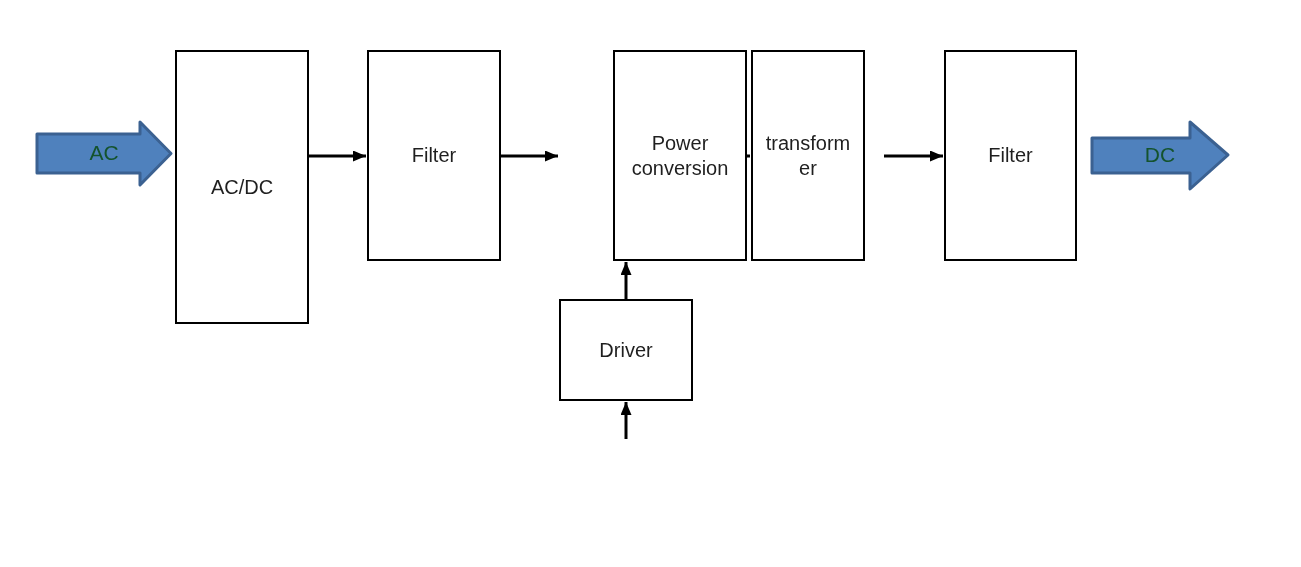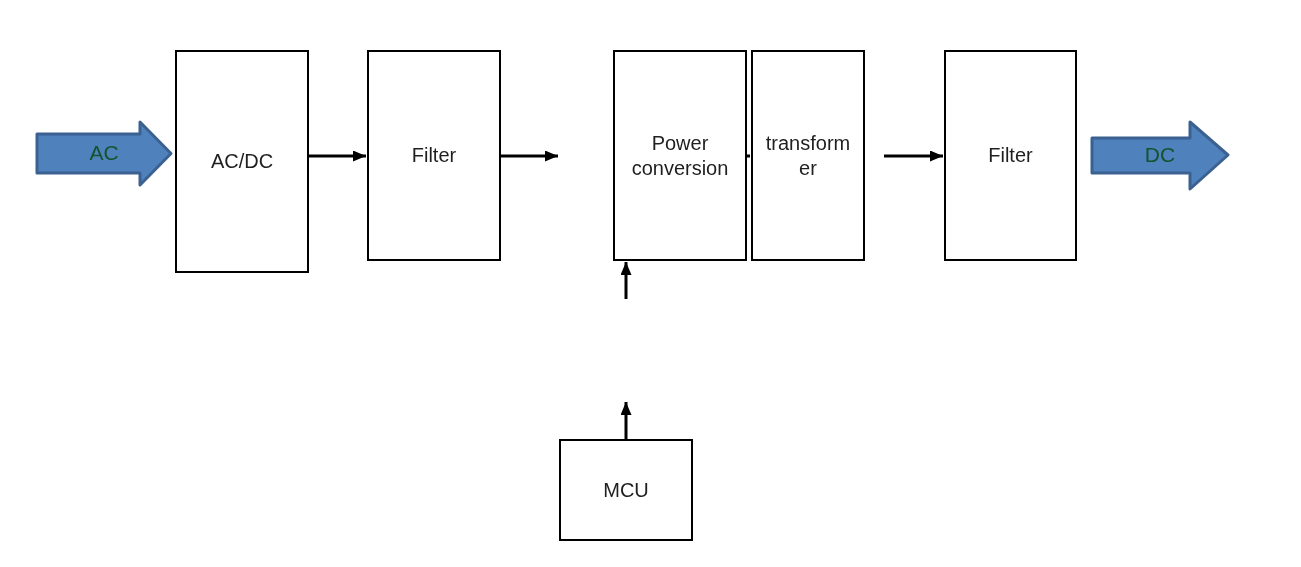--- a/index.html
+++ b/index.html
@@ -31,21 +31,21 @@
     flex-direction: column;
     align-items: center;
     justify-content: center;
     text-align: center;
     color: #1f1f1f;
     font-size: 20px;
     line-height: 25px;
   }
   .block span { display: block; }
   
-  .b-acdc        { left: 175px; top: 50px;  width: 134px; height: 223px; }
+  .b-acdc        { left: 175px; top: 50px;  width: 134px; height: 274px; }
   .b-filter1     { left: 367px; top: 50px;  width: 134px; height: 211px; }
   .b-power       { left: 581px; top: 50px;  width: 134px; height: 211px; margin-left: 32px; }
   .b-transformer { left: 751px; top: 50px;  width: 114px; height: 211px; }
   .b-filter2     { left: 944px; top: 50px;  width: 133px; height: 211px; }
   
   .b-driver      { left: 559px; top: 299px; width: 134px; height: 102px; }
   .b-mcu         { left: 559px; top: 439px; width: 134px; height: 102px; }
   
   .io-label {
     position: absolute;
@@ -104,19 +104,19 @@
   <div class="block b-transformer">
     <span>transform</span>
     <span>er</span>
   </div>
 
   <div class="block b-filter2">
     <span>Filter</span>
     <span></span>
   </div>
 
-
-  <div class="block b-mcu">
-    <span>MCU</span>
+  <div class="block b-driver">
+    <span>Driver</span>
     <span></span>
   </div>
+
 
 </div>
 
 </body></html>

